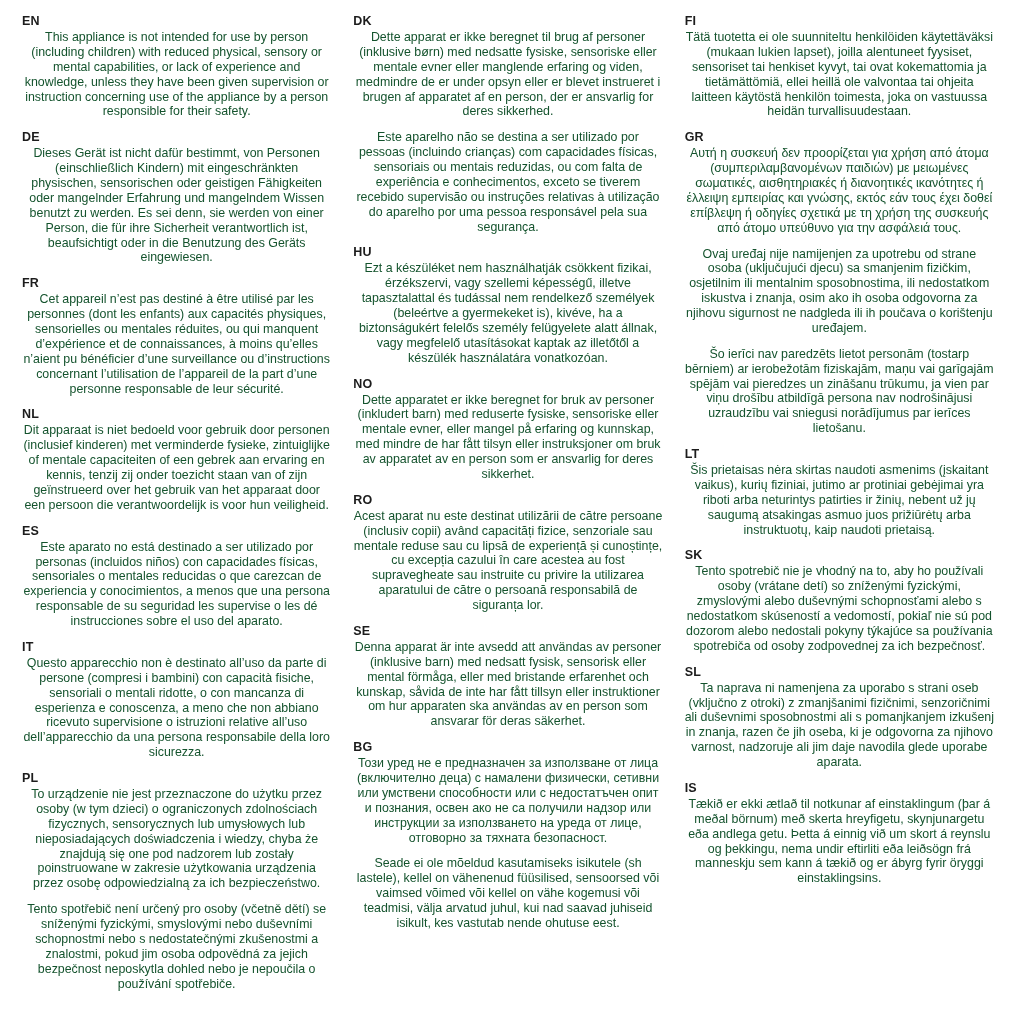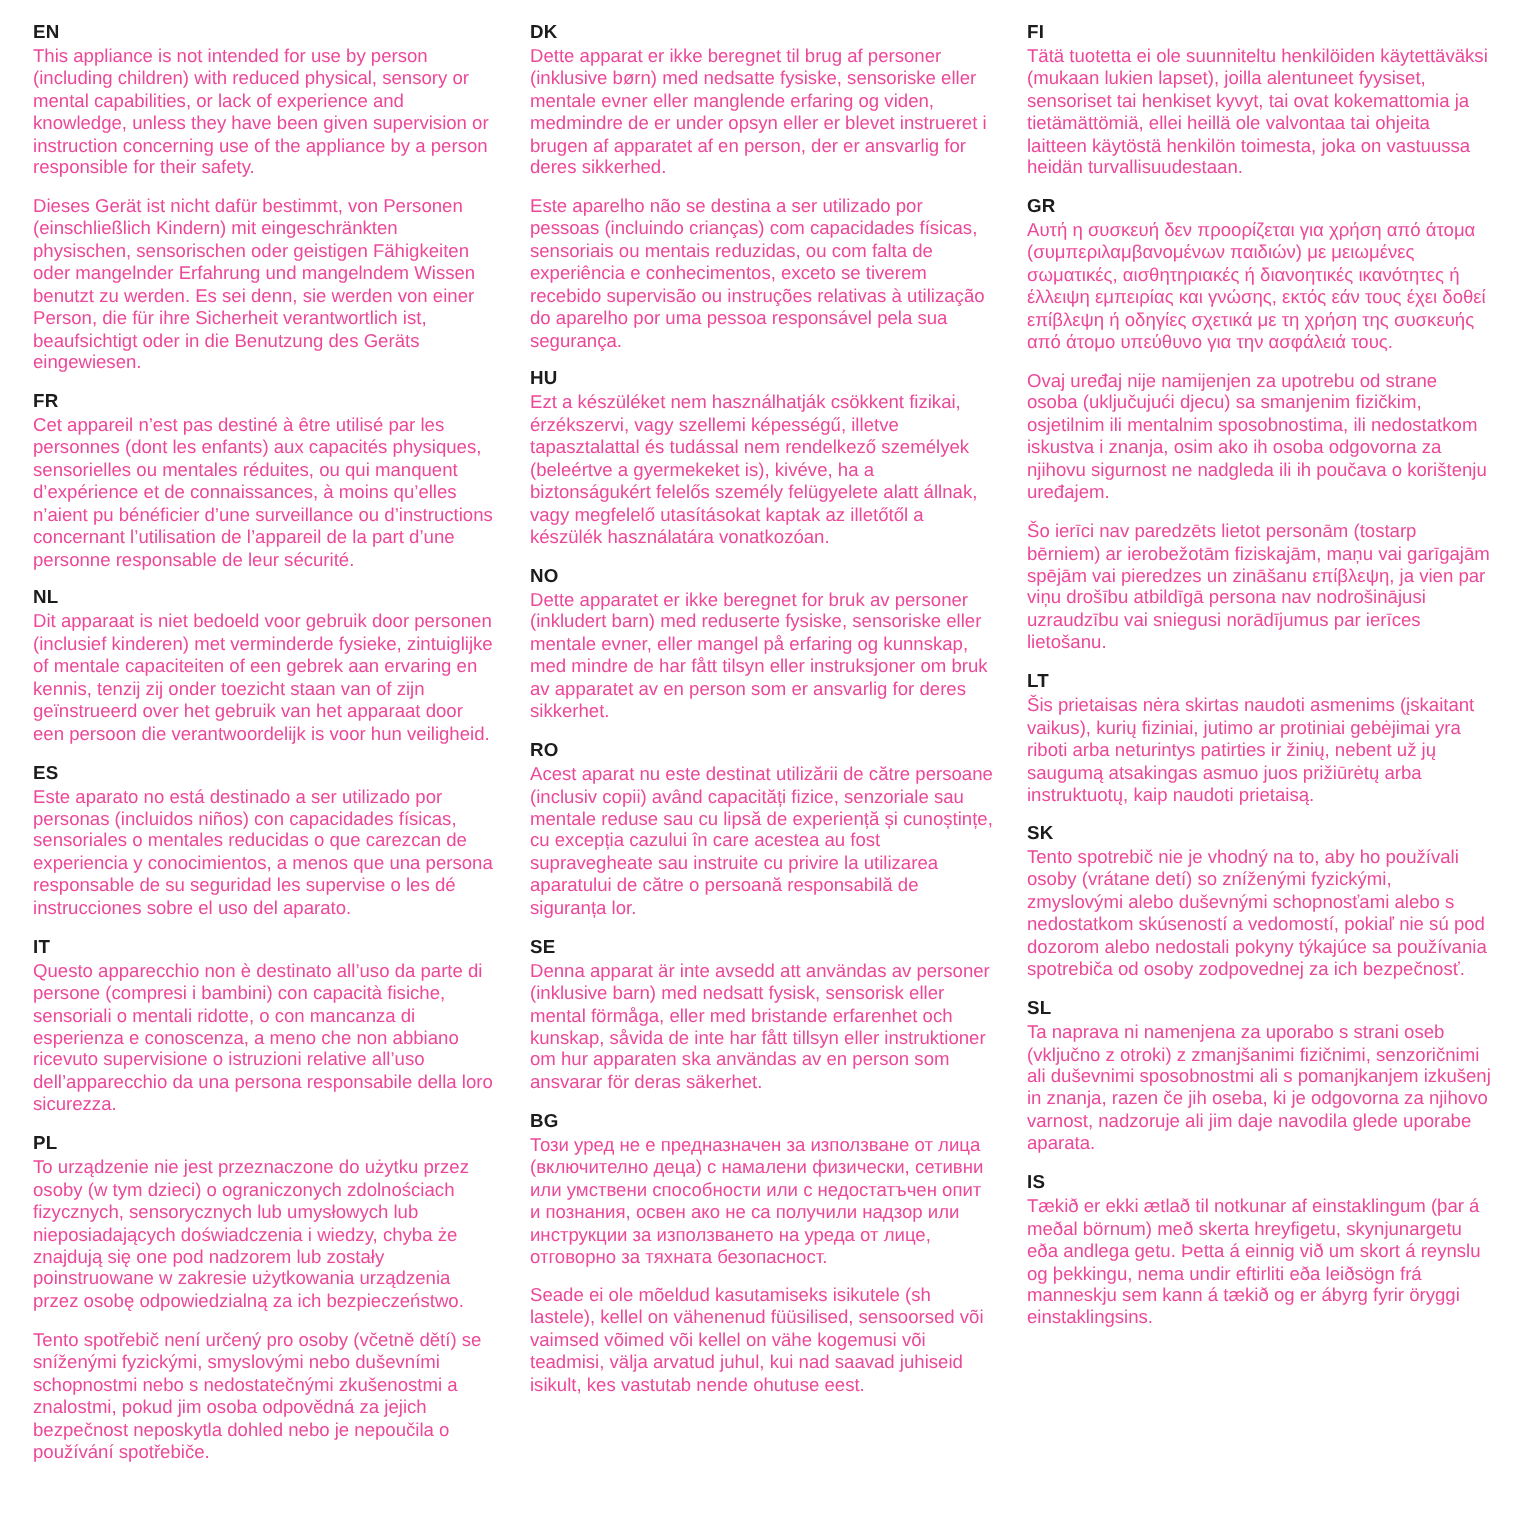--- a/index.html
+++ b/index.html
@@ -34,34 +34,36 @@
     font-size: 12.5px;
     font-weight: 700;
     color: #1c1c1c;
     margin: 0 0 2px 0;
     letter-spacing: 0.2px;
   }
   .lang-text {
     font-size: 12.4px;
     line-height: 1.2;
     margin: 0;
-    color: #ec4899;
+    color: #14532d;
+    text-align: center;
   }
 </style>
 </head>
 <body>
 
 <div class="page">
 
   <div class="col">
     <section class="lang-section">
       <h2 class="lang-code">EN</h2>
       <p class="lang-text">This appliance is not intended for use by person (including children) with reduced physical, sensory or mental capabilities, or lack of experience and knowledge, unless they have been given supervision or instruction concerning use of the appliance by a person responsible for their safety.</p>
     </section>
     <section class="lang-section">
+      <h2 class="lang-code">DE</h2>
       <p class="lang-text">Dieses Gerät ist nicht dafür bestimmt, von Personen (einschließlich Kindern) mit eingeschränkten physischen, sensorischen oder geistigen Fähigkeiten oder mangelnder Erfahrung und mangelndem Wissen benutzt zu werden. Es sei denn, sie werden von einer Person, die für ihre Sicherheit verantwortlich ist, beaufsichtigt oder in die Benutzung des Geräts eingewiesen.</p>
     </section>
     <section class="lang-section">
       <h2 class="lang-code">FR</h2>
       <p class="lang-text">Cet appareil n’est pas destiné à être utilisé par les personnes (dont les enfants) aux capacités physiques, sensorielles ou mentales réduites, ou qui manquent d’expérience et de connaissances, à moins qu’elles n’aient pu bénéficier d’une surveillance ou d’instructions concernant l’utilisation de l’appareil de la part d’une personne responsable de leur sécurité.</p>
     </section>
     <section class="lang-section">
       <h2 class="lang-code">NL</h2>
       <p class="lang-text">Dit apparaat is niet bedoeld voor gebruik door personen (inclusief kinderen) met verminderde fysieke, zintuiglijke of mentale capaciteiten of een gebrek aan ervaring en kennis, tenzij zij onder toezicht staan van of zijn geïnstrueerd over het gebruik van het apparaat door een persoon die verantwoordelijk is voor hun veiligheid.</p>
     </section>
@@ -121,21 +123,21 @@
       <p class="lang-text">Tätä tuotetta ei ole suunniteltu henkilöiden käytettäväksi (mukaan lukien lapset), joilla alentuneet fyysiset, sensoriset tai henkiset kyvyt, tai ovat kokemattomia ja tietämättömiä, ellei heillä ole valvontaa tai ohjeita laitteen käytöstä henkilön toimesta, joka on vastuussa heidän turvallisuudestaan.</p>
     </section>
     <section class="lang-section">
       <h2 class="lang-code">GR</h2>
       <p class="lang-text">Αυτή η συσκευή δεν προορίζεται για χρήση από άτομα (συμπεριλαμβανομένων παιδιών) με μειωμένες σωματικές, αισθητηριακές ή διανοητικές ικανότητες ή έλλειψη εμπειρίας και γνώσης, εκτός εάν τους έχει δοθεί επίβλεψη ή οδηγίες σχετικά με τη χρήση της συσκευής από άτομο υπεύθυνο για την ασφάλειά τους.</p>
     </section>
     <section class="lang-section">
       <p class="lang-text">Ovaj uređaj nije namijenjen za upotrebu od strane osoba (uključujući djecu) sa smanjenim fizičkim, osjetilnim ili mentalnim sposobnostima, ili nedostatkom iskustva i znanja, osim ako ih osoba odgovorna za njihovu sigurnost ne nadgleda ili ih poučava o korištenju uređajem.</p>
     </section>
     <section class="lang-section">
-      <p class="lang-text">Šo ierīci nav paredzēts lietot personām (tostarp bērniem) ar ierobežotām fiziskajām, maņu vai garīgajām spējām vai pieredzes un zināšanu επίβλεψη, ja vien par viņu drošību atbildīgā persona nav nodrošinājusi uzraudzību vai sniegusi norādījumus par ierīces lietošanu.</p>
+      <p class="lang-text">Šo ierīci nav paredzēts lietot personām (tostarp bērniem) ar ierobežotām fiziskajām, maņu vai garīgajām spējām vai pieredzes un zināšanu trūkumu, ja vien par viņu drošību atbildīgā persona nav nodrošinājusi uzraudzību vai sniegusi norādījumus par ierīces lietošanu.</p>
     </section>
     <section class="lang-section">
       <h2 class="lang-code">LT</h2>
       <p class="lang-text">Šis prietaisas nėra skirtas naudoti asmenims (įskaitant vaikus), kurių fiziniai, jutimo ar protiniai gebėjimai yra riboti arba neturintys patirties ir žinių, nebent už jų saugumą atsakingas asmuo juos prižiūrėtų arba instruktuotų, kaip naudoti prietaisą.</p>
     </section>
     <section class="lang-section">
       <h2 class="lang-code">SK</h2>
       <p class="lang-text">Tento spotrebič nie je vhodný na to, aby ho používali osoby (vrátane detí) so zníženými fyzickými, zmyslovými alebo duševnými schopnosťami alebo s nedostatkom skúseností a vedomostí, pokiaľ nie sú pod dozorom alebo nedostali pokyny týkajúce sa používania spotrebiča od osoby zodpovednej za ich bezpečnosť.</p>
     </section>
     <section class="lang-section">

